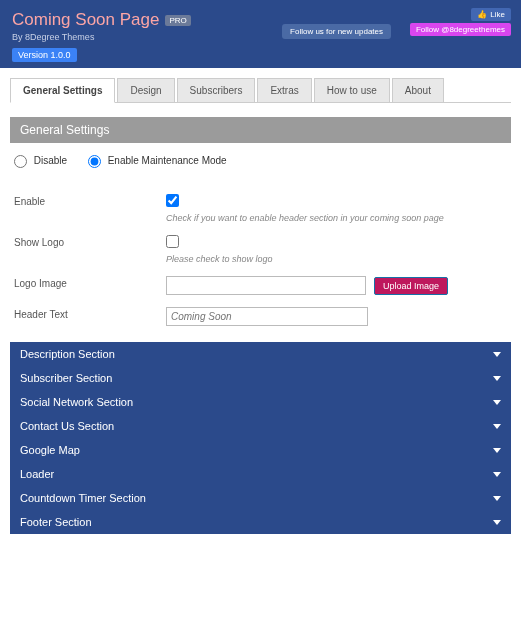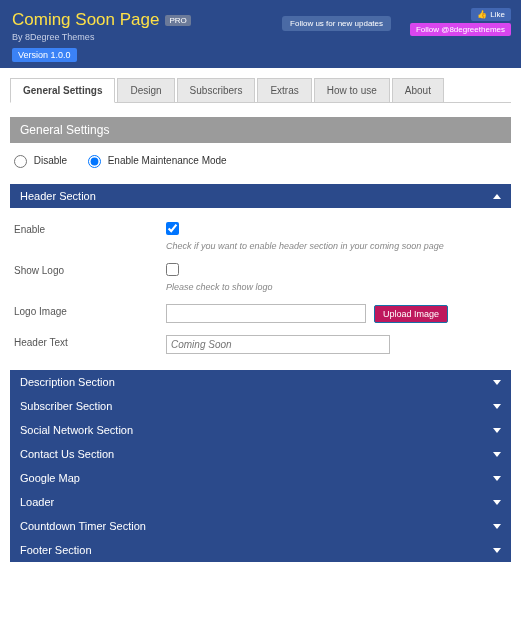--- a/index.html
+++ b/index.html
@@ -1,21 +1,21 @@
 <!DOCTYPE html>
 <html><head>
 <meta charset="utf-8">
 <style>
   * { box-sizing: border-box; margin: 0; padding: 0; }
   body { font-family: Arial, Helvetica, sans-serif; font-size: 11px; background: #fff; color: #333; }
   .page { width: 521px; margin: 0 auto; background: #fff; }
   
   .header { background: #2b4a8b; color: #fff; padding: 10px 12px 6px 12px; position: relative; }
   .header-title { display: flex; align-items: center; gap: 6px; }
-  .header-title h1 { font-size: 17px; font-weight: normal; color: #fde047; }
+  .header-title h1 { font-size: 17px; font-weight: normal; color: #fca5a5; }
   .pro-badge { background: #6b7a99; color: #fff; font-size: 8px; padding: 1px 4px; border-radius: 2px; }
   .header-sub { font-size: 9px; color: #c7d0e6; margin-top: 2px; }
   .version-badge { display: inline-block; background: #3b82f6; color: #fff; font-size: 9px; padding: 2px 6px; margin-top: 6px; border-radius: 2px; }
   .header-right { position: absolute; right: 10px; top: 8px; display: flex; flex-direction: column; align-items: flex-end; gap: 4px; }
   .follow-btn { background: #4a6aa5; color: #fff; font-size: 8px; padding: 3px 8px; border-radius: 3px; }
   .fb-like { background: #4267B2; color:#fff; font-size: 8px; padding: 2px 6px; border-radius: 2px; display:flex; align-items:center; gap:3px;}
   .tw-follow { background: #d946ef; color:#fff; font-size: 8px; padding: 2px 6px; border-radius: 2px; }
   .social-stack { display:flex; flex-direction:column; gap:2px; align-items:flex-end;}
   
   .content { padding: 6px 10px 14px 10px; }
@@ -35,41 +35,41 @@
   .chev { width: 0; height: 0; }
   .chev-down { border-left: 4px solid transparent; border-right: 4px solid transparent; border-top: 5px solid #fff; }
   .chev-up { border-left: 4px solid transparent; border-right: 4px solid transparent; border-bottom: 5px solid #fff; }
   
   .section-body { border: 0; padding: 8px 4px 10px 4px; background: #fff; }
   .form-row { display: flex; align-items: flex-start; padding: 6px 0; }
   .form-label { width: 152px; font-size: 10px; color: #555; padding-top: 2px; }
   .form-field { flex: 1; }
   .form-field input[type=checkbox] { }
   .form-hint { font-size: 9px; color: #888; font-style: italic; margin-top: 4px; }
-  .text-input { width: 224px; padding: 3px 4px; font-size: 10px; border: 1px solid #bbb; color: #999; font-style: italic; }
+  .text-input { width: 202px; padding: 3px 4px; font-size: 10px; border: 1px solid #bbb; color: #999; font-style: italic; }
   .upload-btn { background: #be185d; color: #fff; border: 1px solid #1571a8; font-size: 9px; padding: 3px 8px; margin-left: 8px; cursor: pointer; border-radius: 2px;}
   .logo-row-wrap { display:flex; align-items:center;}
   .logo-input { width: 200px; padding: 3px 4px; font-size: 10px; border: 1px solid #bbb; background:#fff;}
 </style>
 </head>
 <body>
 
 <div class="page">
 
   <div class="header">
     <div class="header-right">
       <div class="social-stack">
         <div class="fb-like">
           <span>👍</span>
           <span>Like</span>
         </div>
         <div class="tw-follow">Follow @8degreethemes</div>
       </div>
     </div>
-    <div style="position:absolute; right:130px; top:16px;">
+    <div style="position:absolute; right:130px; top:24px;">
       <div class="follow-btn">Follow us for new updates</div>
     </div>
     <div class="header-title">
       <h1>Coming Soon Page</h1>
       <span class="pro-badge">PRO</span>
     </div>
     <div class="header-sub">By 8Degree Themes</div>
     <div class="version-badge">Version 1.0.0</div>
   </div>
 
@@ -90,24 +90,20 @@
       <label>
         <input type="radio" name="mode" style="">
         <span>Disable</span>
       </label>
       <label>
         <input type="radio" name="mode" checked="" style="">
         <span>Enable Maintenance Mode</span>
       </label>
     </div>
 
-    <div class="section-bar first">
-      <span>Header Section</span>
-      <span class="chev chev-up"></span>
-    </div>
     <div class="section-body">
       <div class="form-row">
         <div class="form-label">Enable</div>
         <div class="form-field">
           <input type="checkbox" checked="" style="">
           <div class="form-hint">Check if you want to enable header section in your coming soon page</div>
         </div>
       </div>
       <div class="form-row">
         <div class="form-label">Show Logo</div>

